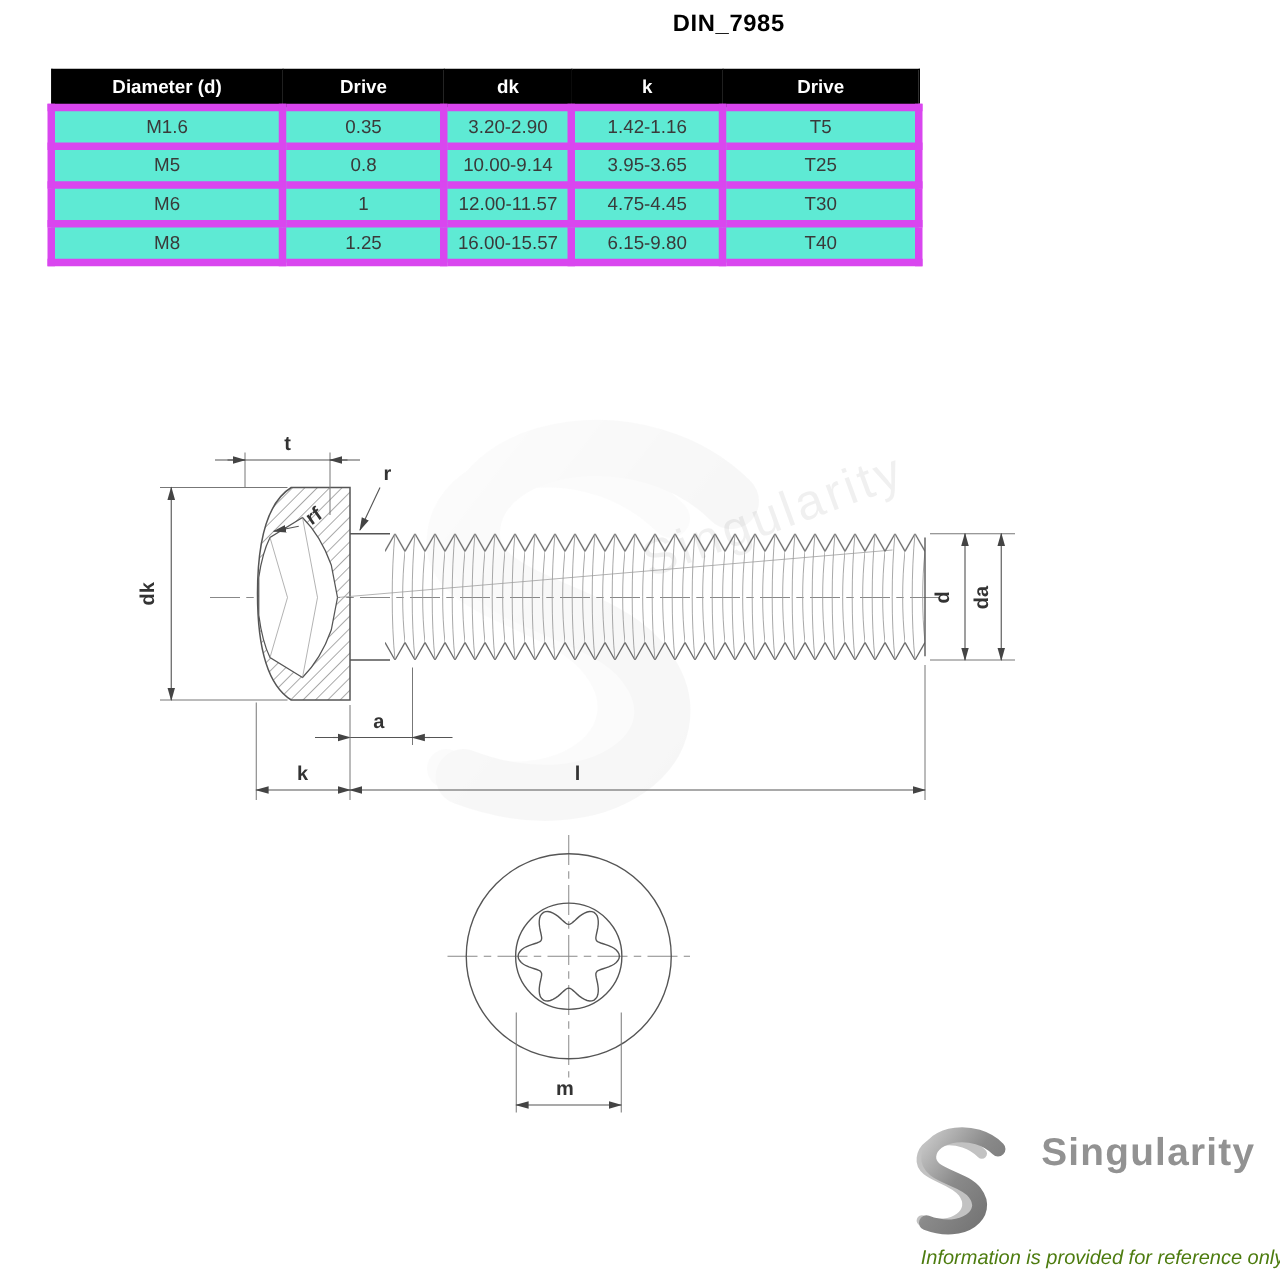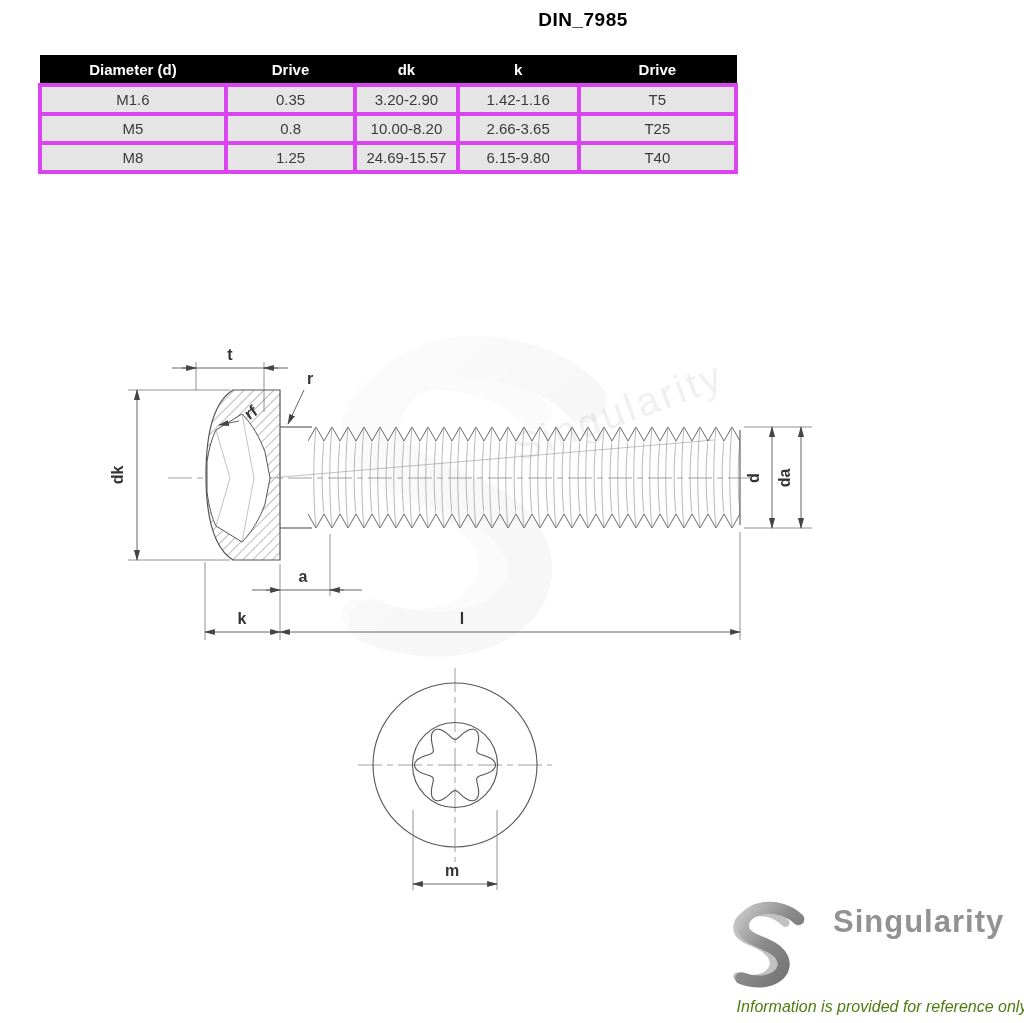--- a/index.html
+++ b/index.html
@@ -15,22 +15,22 @@
   
   .spec-table{
     position:absolute;left:38px;top:55px;width:700px;
     border-collapse:collapse;table-layout:fixed;
   }
   .spec-table th{
     background:#000;color:#fff;font-size:15px;font-weight:bold;
     height:27px;text-align:center;border:1px solid #000;padding:0;
   }
   .spec-table td{
-    height:25px;border:4px solid #d946ef;font-size:15px;color:#3a3a3a;
-    text-align:center;padding:0;background:#e5e5e5;white-space:nowrap;
+    height:25px;border:6px solid #d946ef;font-size:15px;color:#3a3a3a;
+    text-align:center;padding:0;background:#5eead4;white-space:nowrap;
   }
   
   .drawing-svg{position:absolute;left:0;top:0;width:1024px;height:1023px;}
   .ln{stroke:#555;stroke-width:1.1;fill:none;}
   .dim{stroke:#555;stroke-width:0.9;fill:none;}
   .ext{stroke:#777;stroke-width:0.8;fill:none;}
   .cl{stroke:#888;stroke-width:0.8;fill:none;stroke-dasharray:24 5 6 5;}
   .thin{stroke:#999;stroke-width:0.6;fill:none;}
   text.dl{font-family:"Liberation Sans",sans-serif;font-size:16px;font-weight:bold;fill:#333;}
   text.wm{font-family:"Liberation Sans",sans-serif;}
@@ -70,28 +70,35 @@
     <tr>
       <td>M1.6</td>
       <td>0.35</td>
       <td>3.20-2.90</td>
       <td>1.42-1.16</td>
       <td>T5</td>
     </tr>
     <tr>
       <td>M5</td>
       <td>0.8</td>
-      <td>10.00-8.20</td>
-      <td>2.66-3.65</td>
+      <td>10.00-9.14</td>
+      <td>3.95-3.65</td>
       <td>T25</td>
+    </tr>
+    <tr>
+      <td>M6</td>
+      <td>1</td>
+      <td>12.00-11.57</td>
+      <td>4.75-4.45</td>
+      <td>T30</td>
     </tr>
     <tr>
       <td>M8</td>
       <td>1.25</td>
-      <td>24.69-15.57</td>
+      <td>16.00-15.57</td>
       <td>6.15-9.80</td>
       <td>T40</td>
     </tr>
   </tbody>
 </table>
 
 <svg class="drawing-svg" viewBox="0 0 1024 1023" xmlns="http://www.w3.org/2000/svg">
   <defs>
     <marker id="arr" viewBox="0 0 12 8" refX="11" refY="4" markerWidth="12" markerHeight="8" orient="auto-start-reverse">
       <path d="M0 0.6 L12 4 L0 7.4 Z" fill="#444"></path>

